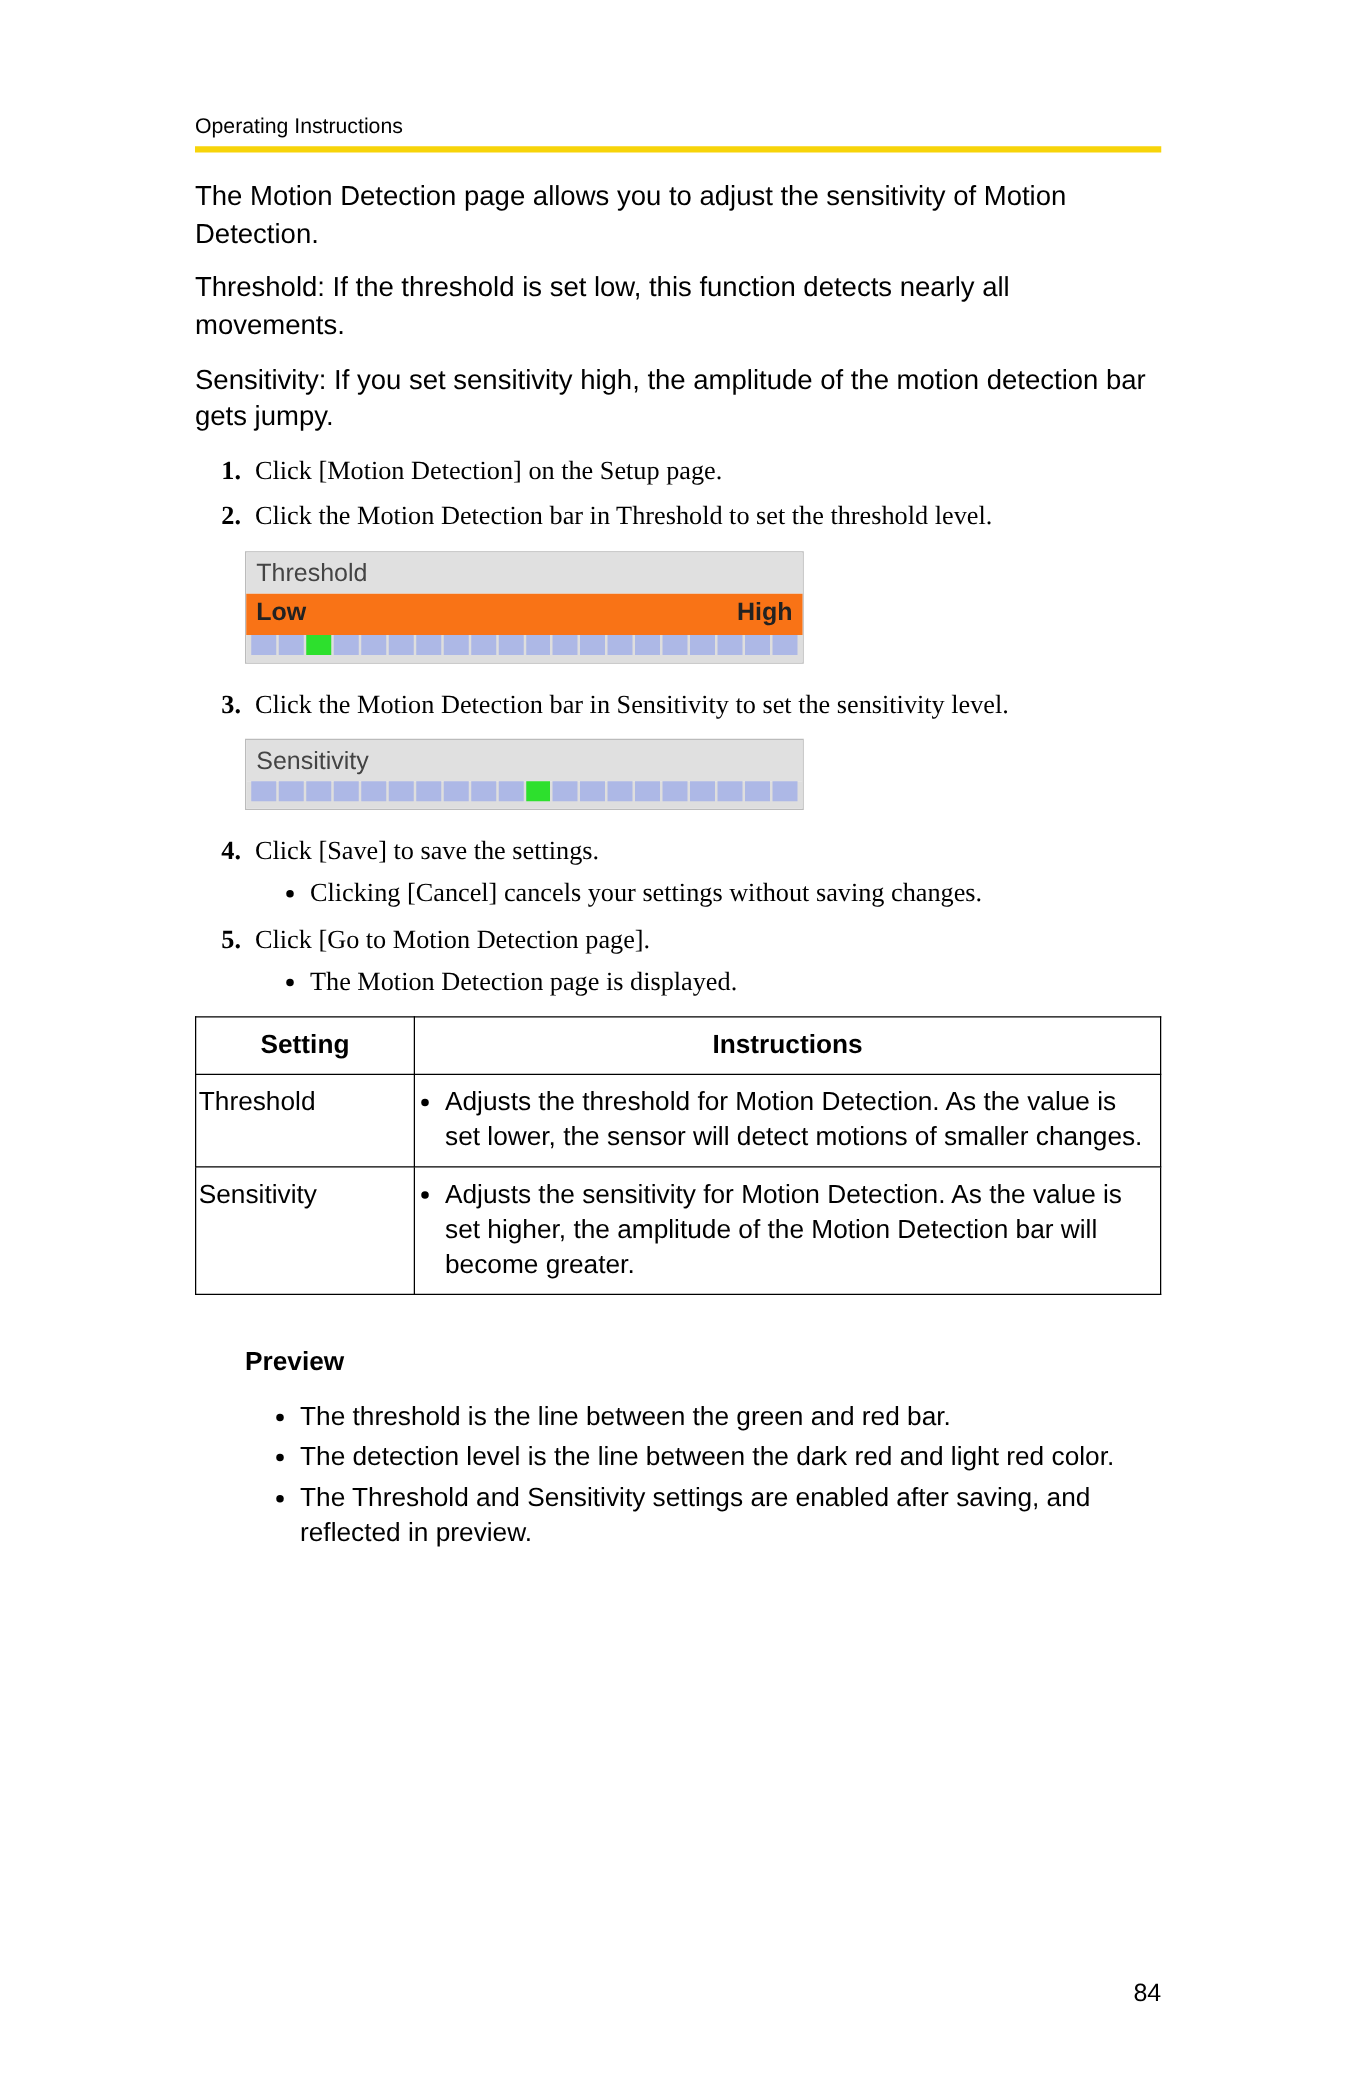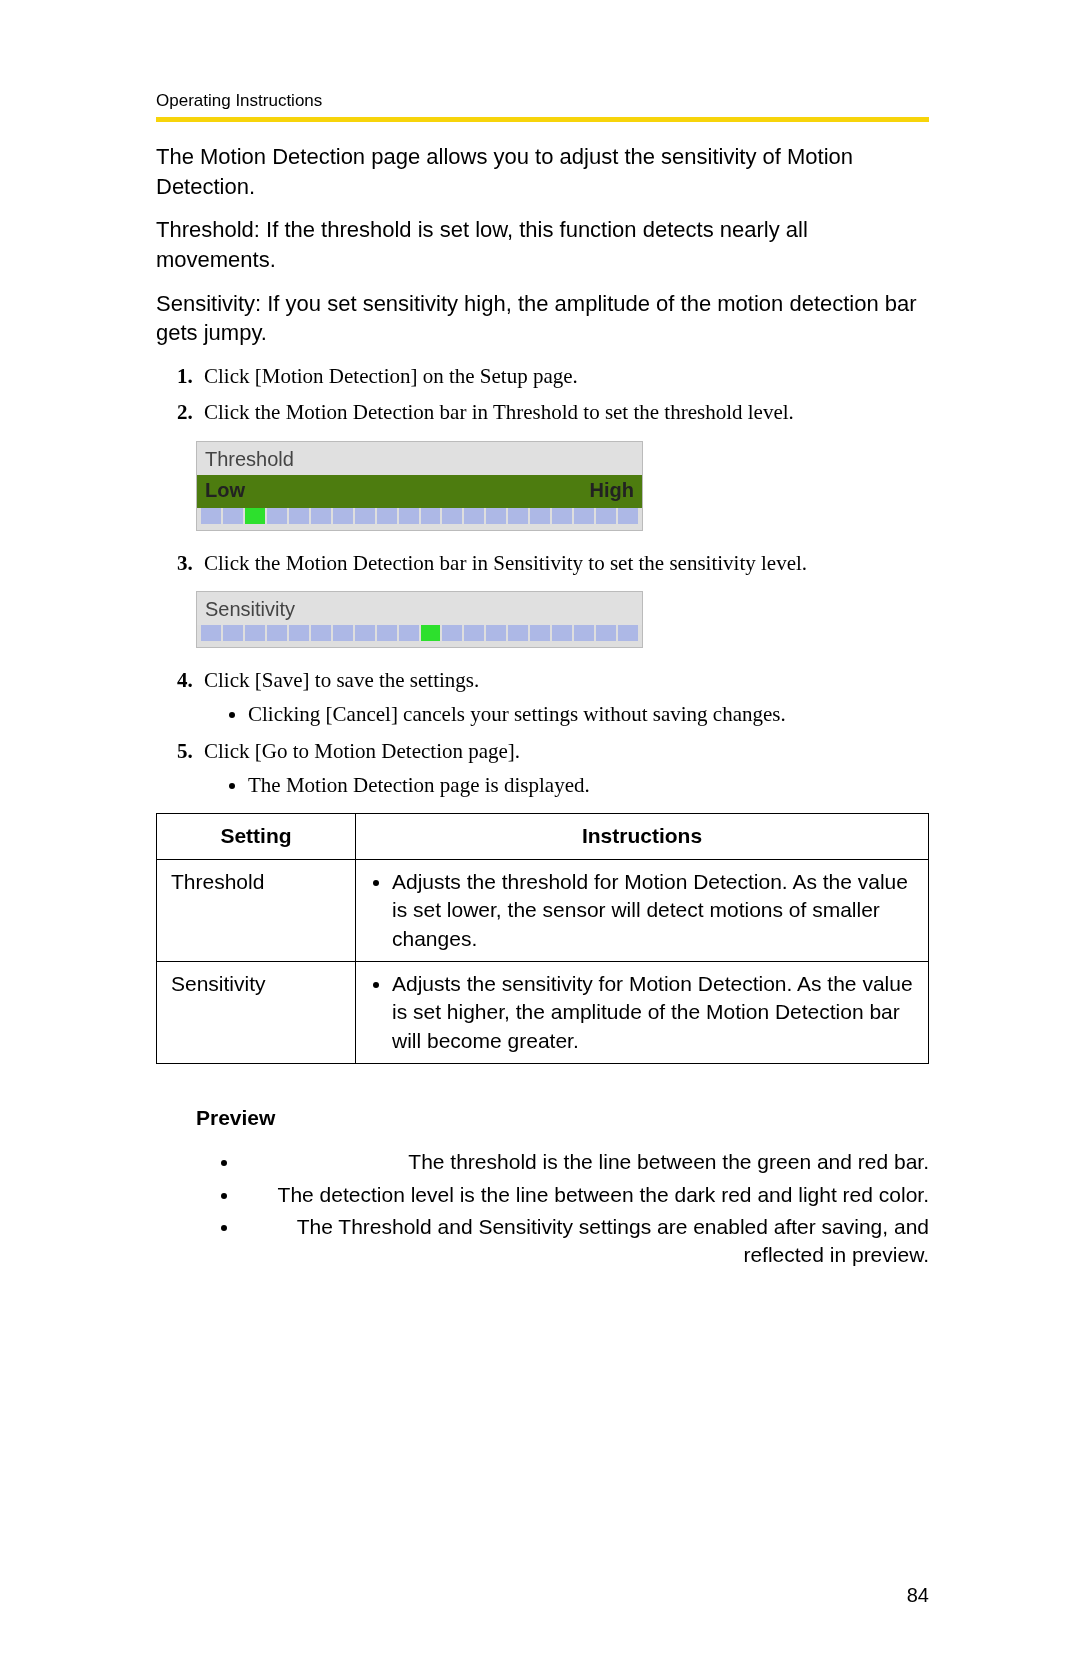--- a/index.html
+++ b/index.html
@@ -70,21 +70,21 @@
     margin: 10px 0 18px 40px;
     font-family: Arial, sans-serif;
   }
   .bar-widget .bw-title {
     background: #e0e0e0;
     padding: 4px 8px 2px 8px;
     font-size: 20px;
     color: #444;
   }
   .bar-widget .bw-labels {
-    background: #4d7c0f;
+    background: #f97316;
     display: flex;
     justify-content: space-between;
     padding: 2px 8px 4px 8px;
     font-size: 20px;
     font-weight: bold;
     color: #222;
   }
   .bar-widget .bw-track {
     background: #dedede;
     padding: 0 4px 6px 4px;
@@ -101,21 +101,21 @@
   }
   
   table.settings {
     border-collapse: collapse;
     width: 100%;
     margin: 10px 0 40px 0;
     font-size: 21px;
   }
   table.settings th, table.settings td {
     border: 1.5px solid #000;
-    padding: 8px 14px;
+    padding: 8px 2px;
     vertical-align: top;
     text-align: left;
   }
   table.settings th {
     font-weight: bold;
     text-align: center;
   }
   table.settings td ul {
     margin: 0;
     padding-left: 22px;
@@ -127,21 +127,20 @@
   }
   .preview-text {
     margin: 0 0 6px 40px;
     font-size: 21px;
   }
   ul.preview-list {
     list-style: disc;
     margin: 16px 0 0 40px;
     padding-left: 44px;
     font-size: 21px;
-    text-align: right;
   }
   ul.preview-list li {
     margin-bottom: 4px;
   }
   .page-number {
     position: absolute;
     bottom: 60px;
     right: 95px;
     font-size: 20px;
   }

